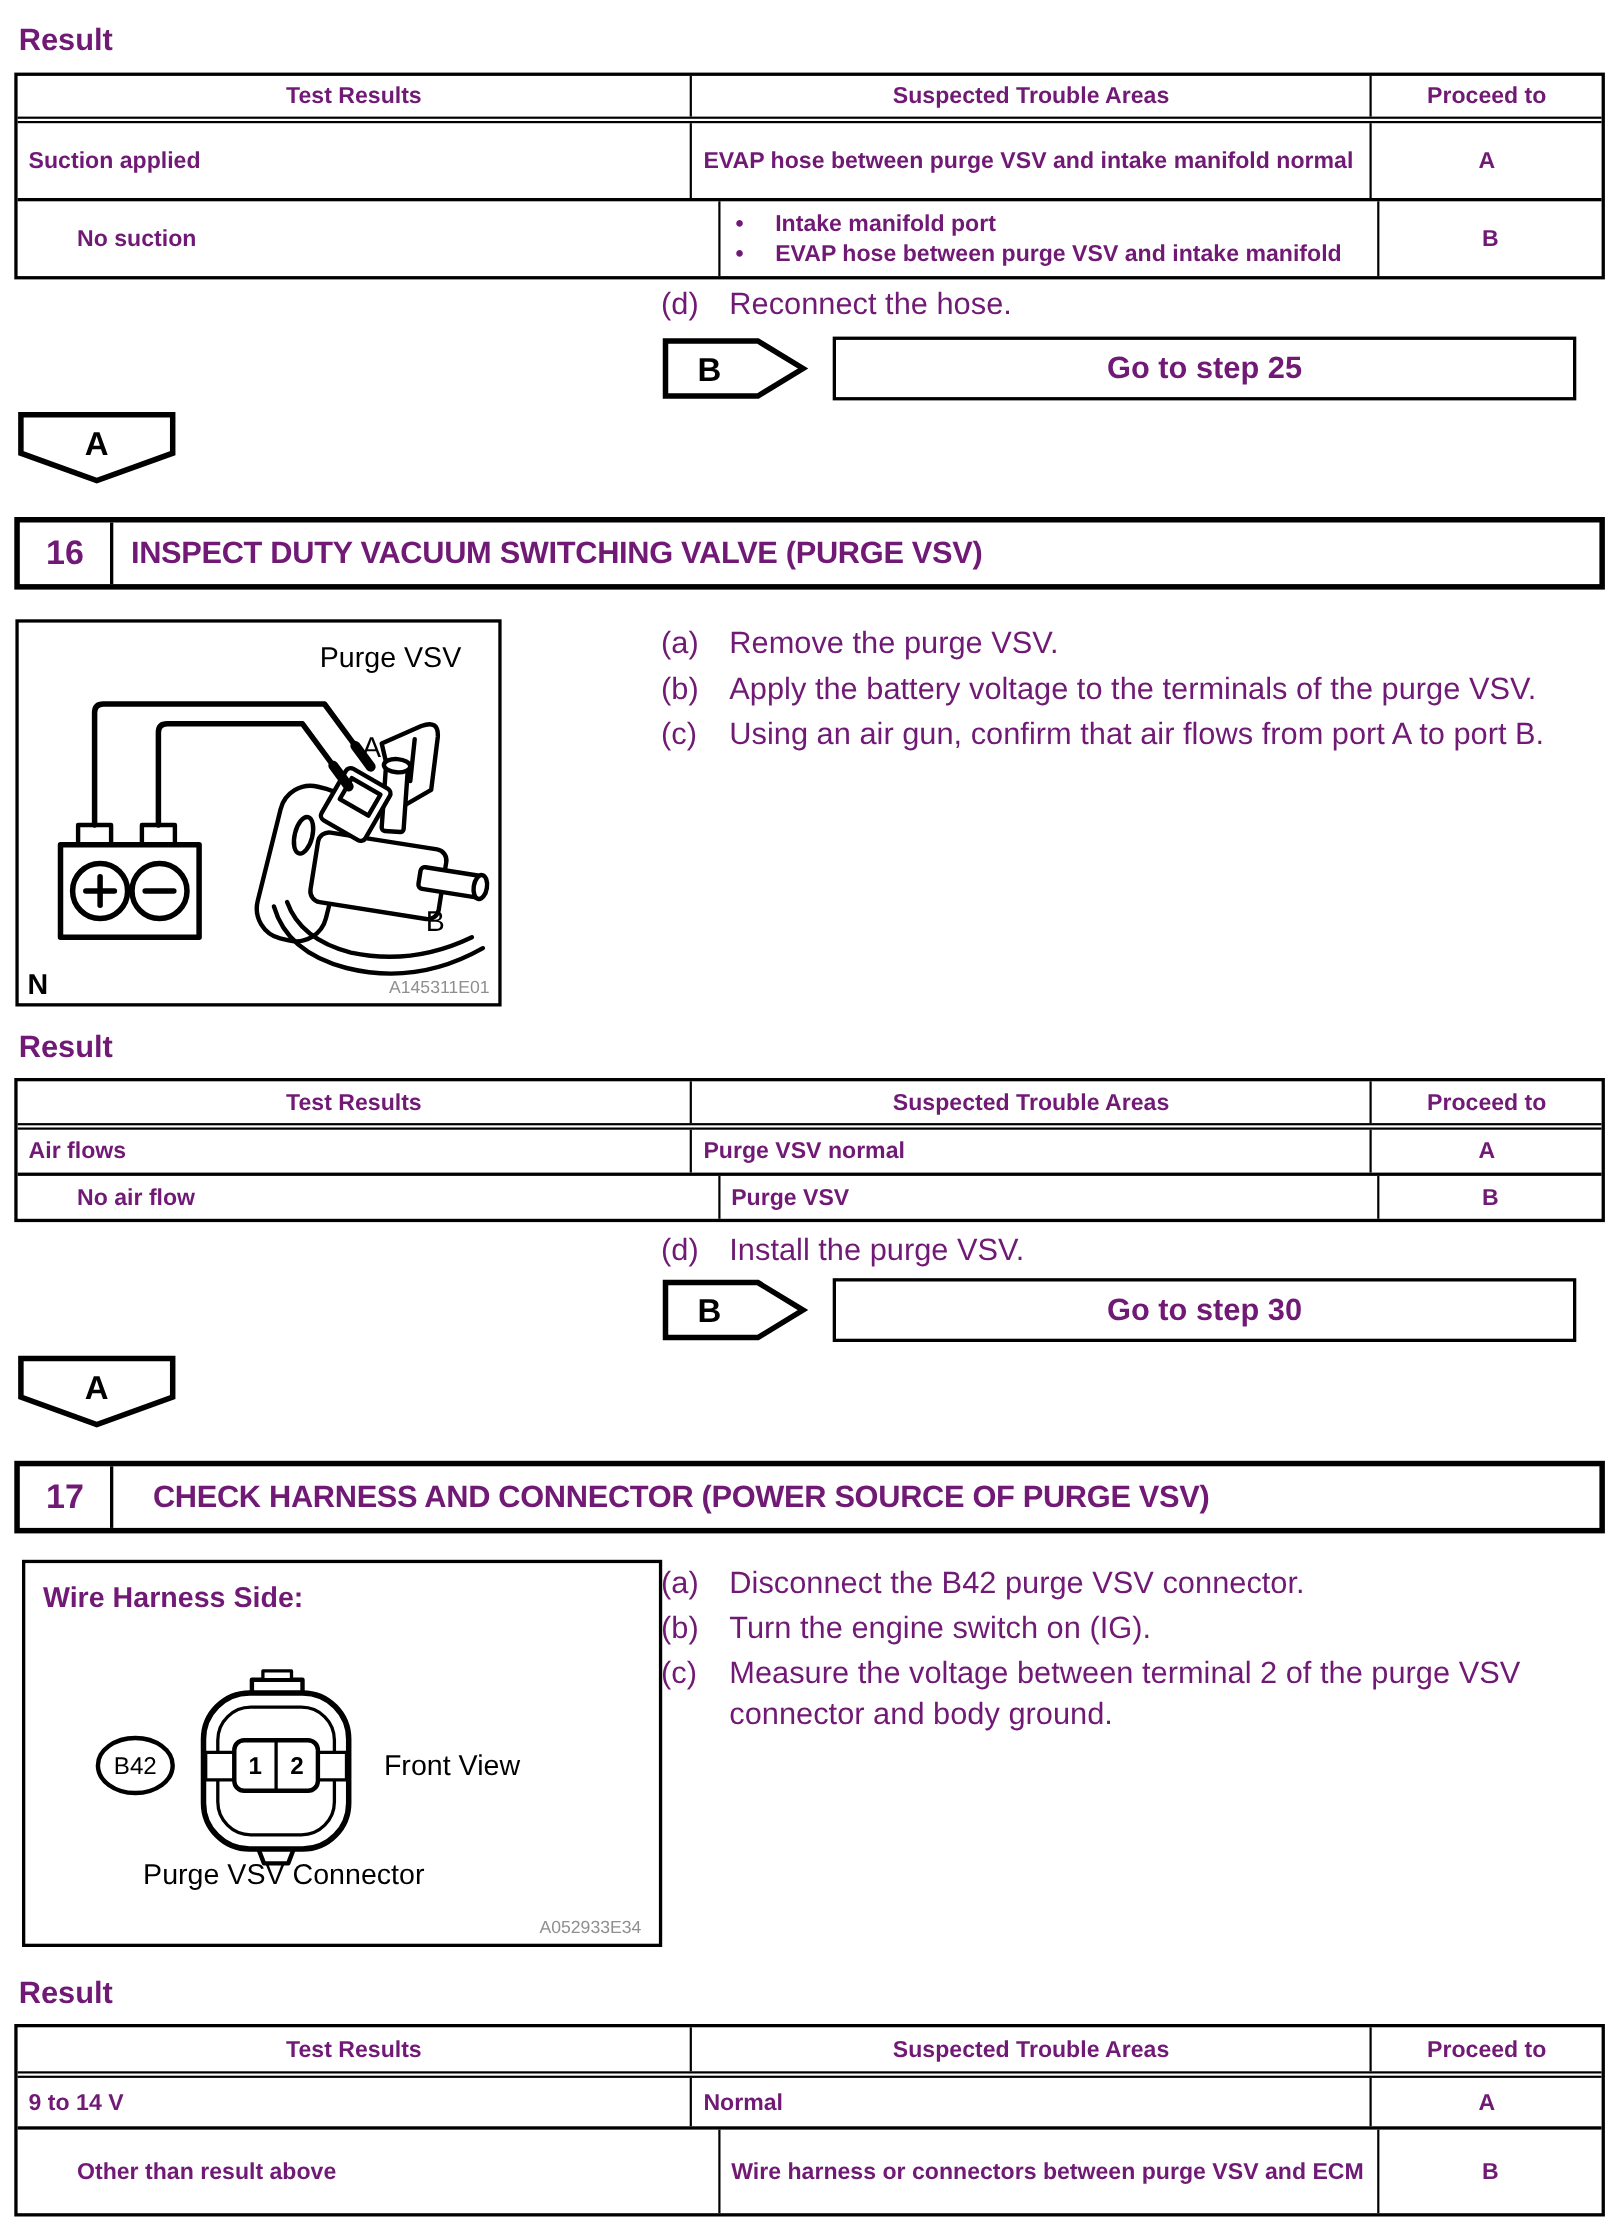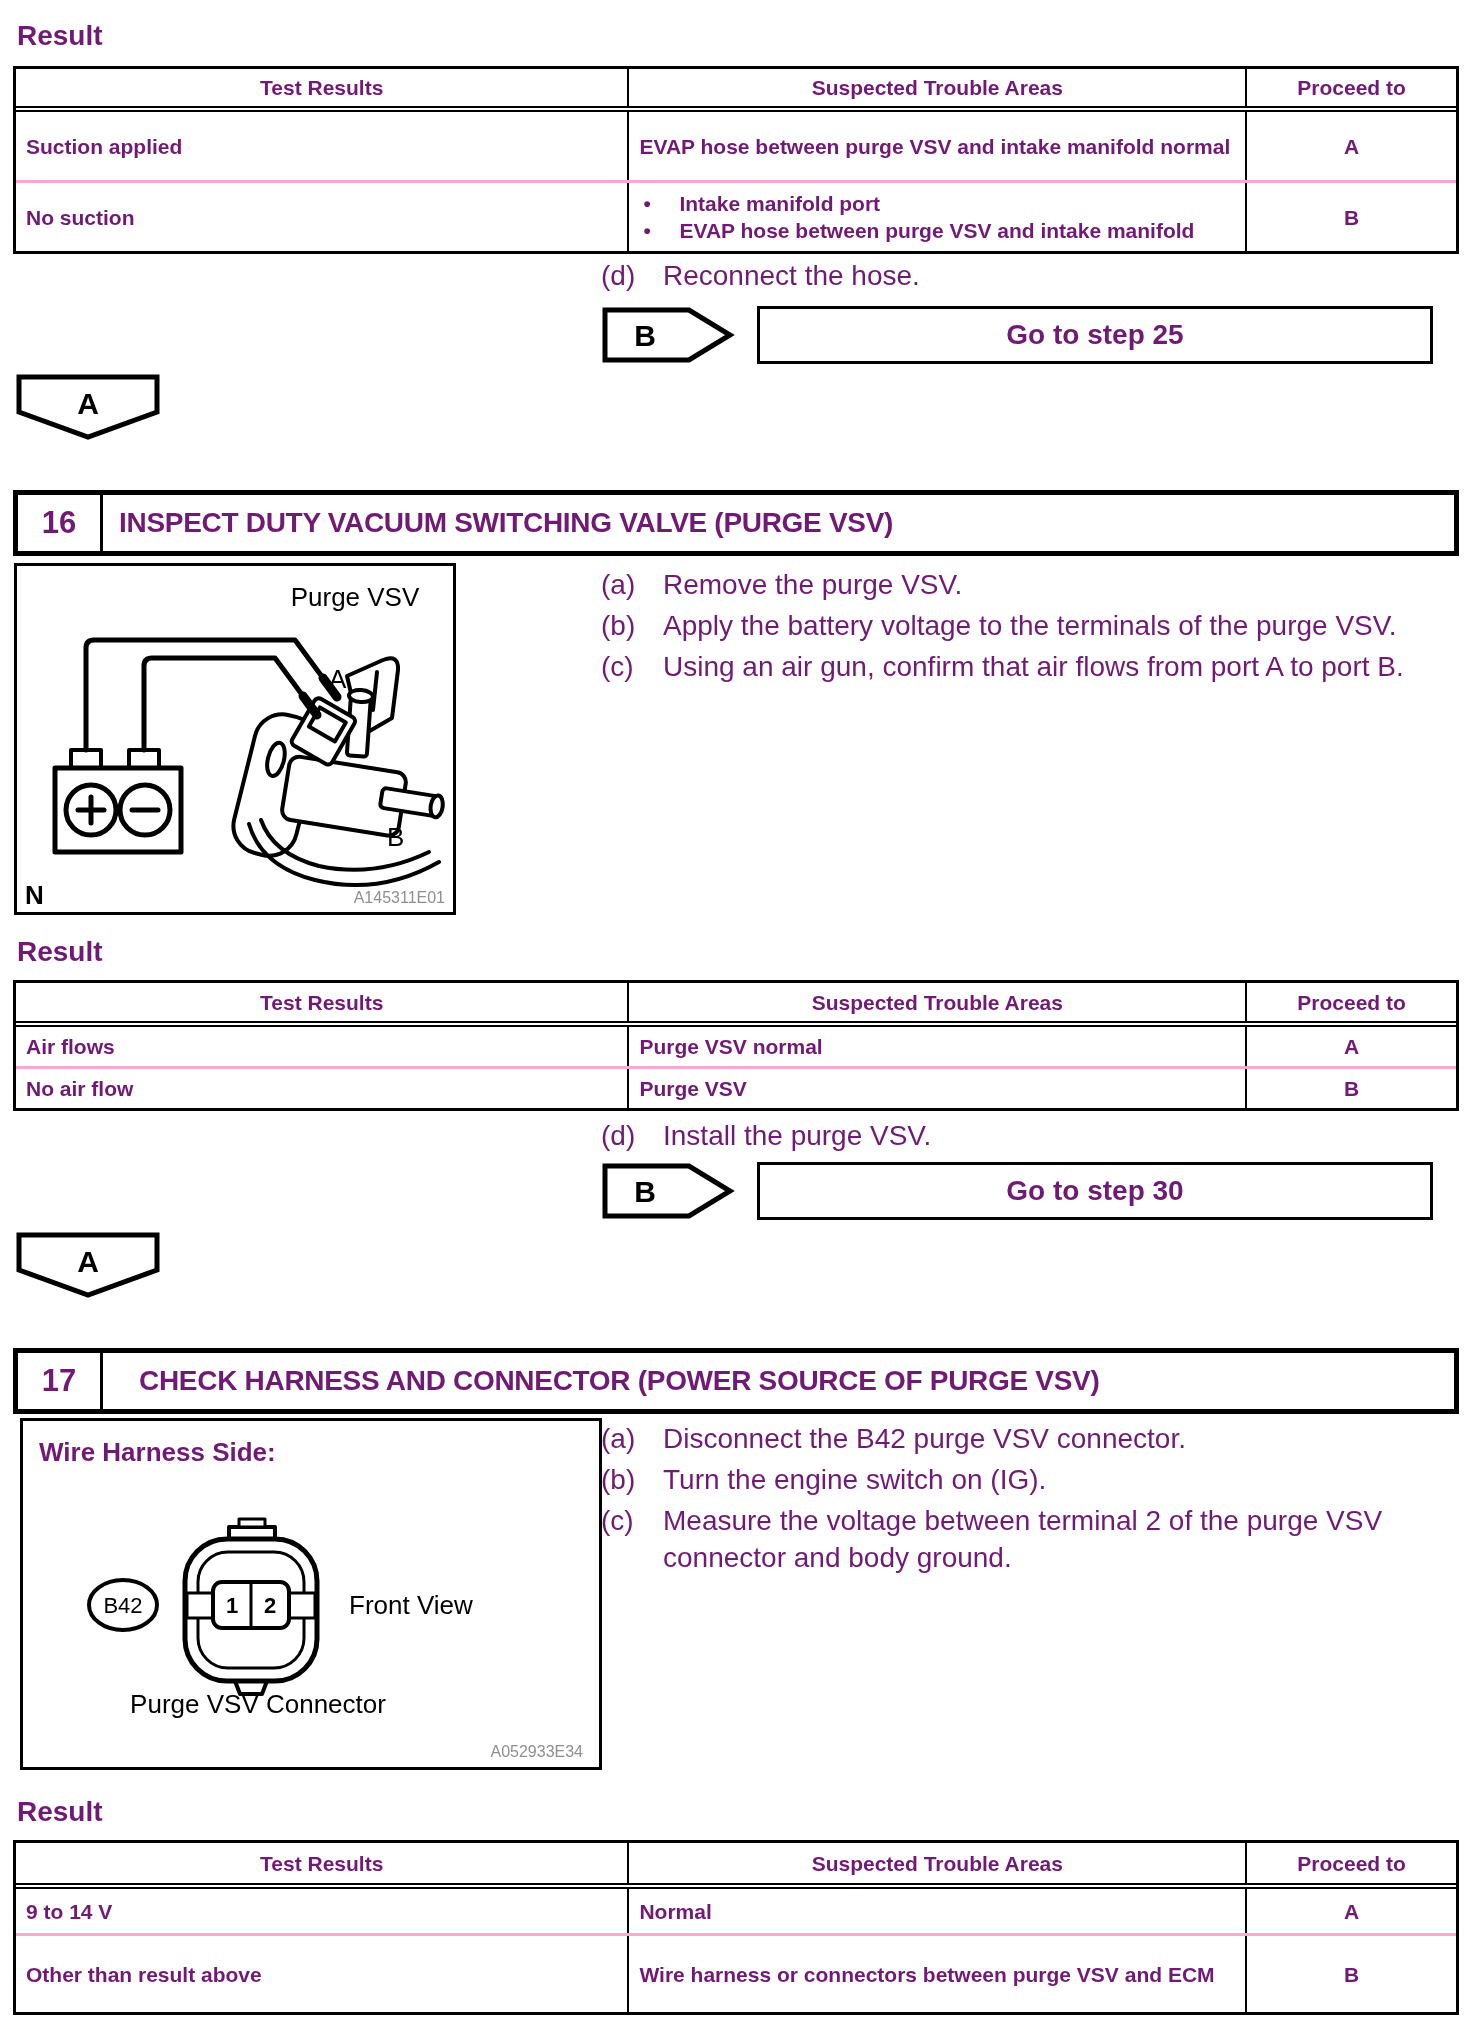--- a/index.html
+++ b/index.html
@@ -5,21 +5,21 @@
   html,body{margin:0;padding:0;background:#fff;}
   .page{position:relative;width:1472px;height:2028px;background:#fff;color:#701a75;
         font-family:"Liberation Sans",sans-serif;overflow:hidden;}
 
   .h-result{position:absolute;left:17px;font-size:28px;font-weight:bold;}
 
   
   .rtable{position:absolute;left:13px;width:1446px;border:3px solid #000;box-sizing:border-box;background:#fff;}
   .trow{display:flex;align-items:center;}
   .trow.thead{border-bottom:6px double #000;}
-  .trow.data + .trow.data{border-top:3px solid #f9a8d4;}
+  .trow.data + .trow.data{border-top:3px solid #000000;padding-left:44px;}
   .tcell{box-sizing:border-box;padding:4px 10px;display:flex;flex-direction:column;justify-content:center;
          font-weight:bold;font-size:21px;line-height:27px;}
   .c1{width:42.6%;border-right:2px solid #000;}
   .c2{width:42.9%;border-right:2px solid #000;}
   .c3{width:14.5%;align-items:center;text-align:center;}
   .th{align-items:center;justify-content:center;text-align:center;}
   .tbl-a .thead .tcell{min-height:37px;}
   .tbl-a .data .tcell{min-height:68px;}
   .tbl-b .thead .tcell{min-height:38px;}
   .tbl-b .data .tcell{min-height:39px;}
@@ -41,21 +41,21 @@
 
   
   .branch-marker{position:absolute;left:601px;}
   .branch-box{position:absolute;left:757px;width:676px;height:58px;border:3px solid #000;box-sizing:border-box;
               display:flex;align-items:center;justify-content:center;font-weight:bold;font-size:28px;background:#fff;}
   .cont-marker{position:absolute;left:14px;}
   svg text{font-family:"Liberation Sans",sans-serif;}
 
   
   .stepheader{position:absolute;left:13px;width:1446px;height:66px;border:5px solid #000;box-sizing:border-box;
-              display:flex;align-items:stretch;background:#fff;margin-top:20px;}
+              display:flex;align-items:stretch;background:#fff;}
   .stepnum{width:82px;border-right:3px solid #000;display:flex;align-items:center;justify-content:center;
            font-weight:bold;font-size:31px;}
   .steptitle{flex:1;display:flex;align-items:center;padding-left:16px;font-weight:bold;font-size:28px;letter-spacing:-0.3px;}
 
   
   .figure{position:absolute;border:3px solid #000;box-sizing:border-box;background:#fff;}
   .figcaption-tl{position:absolute;left:16px;top:16px;font-weight:bold;font-size:26px;}
 </style>
 </head>
 <body>

